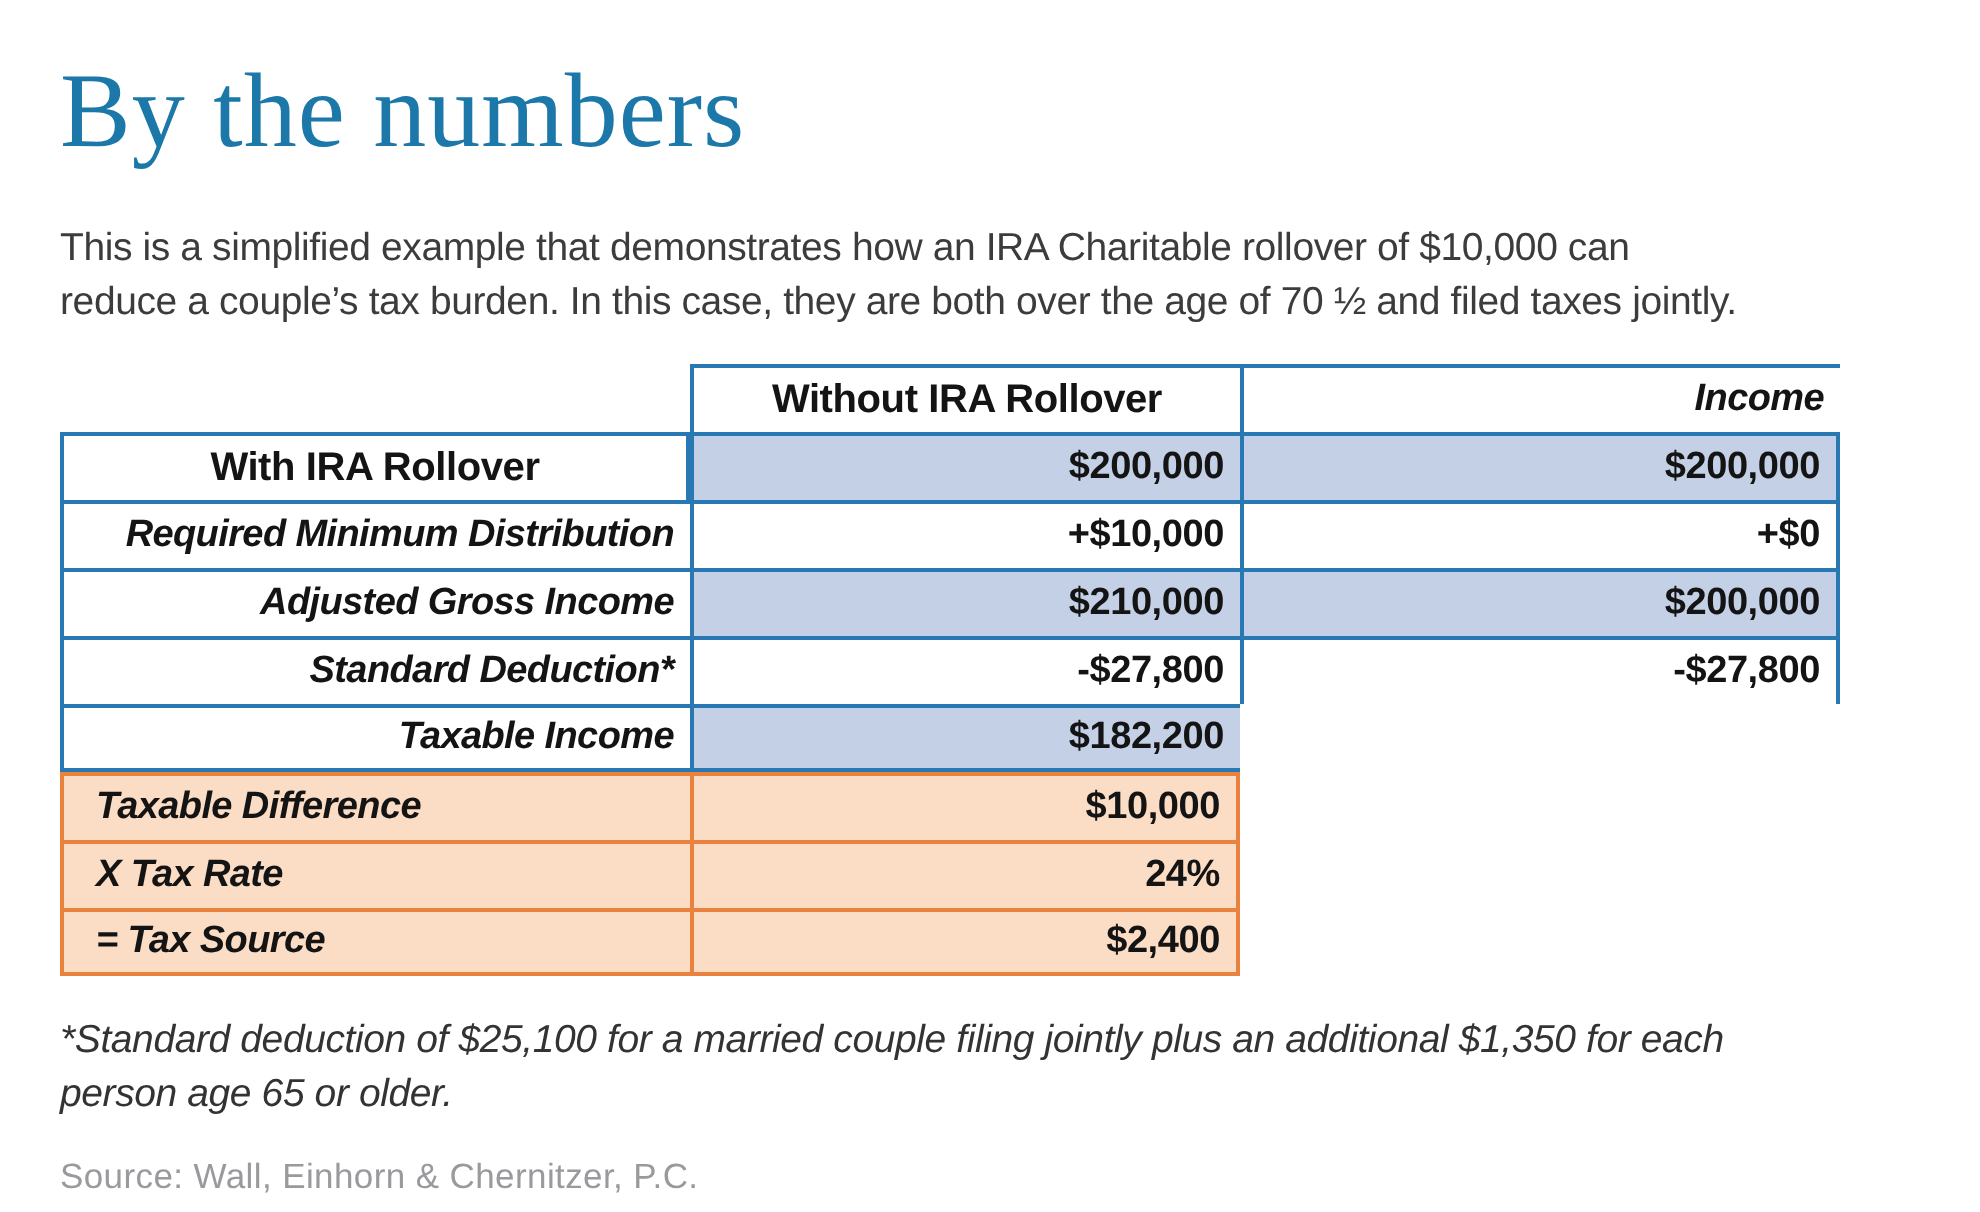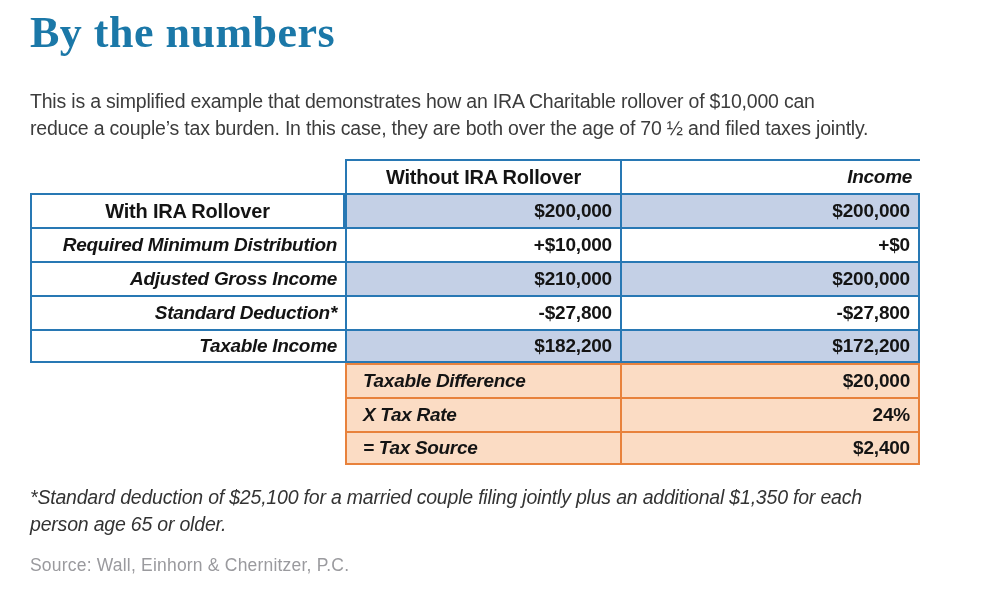--- a/index.html
+++ b/index.html
@@ -9,24 +9,24 @@
     --orange:#E8823C;
     --orange-fill:#FBDCC4;
     --text:#3C3C3C;
     --source-gray:#9A9A9E;
   }
   *{margin:0;padding:0;box-sizing:border-box;}
   html,body{width:990px;height:606px;background:#ffffff;overflow:hidden;}
   body{font-family:"Liberation Sans",sans-serif;color:var(--text);}
 
   .page-title{
-    margin:4px 0 0 30px;
+    margin:27px 0 0 30px;
     font-family:"Liberation Serif",serif;
-    font-weight:700;
-    font-size:44px;
+    font-weight:400;
+    font-size:53px;
     line-height:58px;
     color:var(--title-blue);
     letter-spacing:.5px;
   }
   .intro{margin:26px 0 0 30px;font-size:19.5px;line-height:27px;color:var(--text);letter-spacing:-.2px;}
   .intro span{display:block;white-space:nowrap;}
 
   .grid{
     display:grid;
     grid-template-columns:315px 275px 300px;
@@ -83,25 +83,24 @@
   <div class="cell lab bl-t bl-l">Adjusted Gross Income</div>
   <div class="cell val shade bl-t bl-l">$210,000</div>
   <div class="cell val shade bl-t bl-l bl-r">$200,000</div>
 
   <div class="cell lab bl-t bl-l">Standard Deduction*</div>
   <div class="cell val bl-t bl-l">-$27,800</div>
   <div class="cell val bl-t bl-l bl-r">-$27,800</div>
 
   <div class="cell lab bl-t bl-l bl-b">Taxable Income</div>
   <div class="cell val shade bl-t bl-l bl-b">$182,200</div>
-  <div class="cell val shade bl-t bl-l bl-r bl-b">$172,200</div>
 
   <div class="cell corner"></div>
   <div class="cell sum-lab or-t or-l">Taxable Difference</div>
-  <div class="cell sum-val or-t or-l or-r">$20,000</div>
+  <div class="cell sum-val or-t or-l or-r">$10,000</div>
 
   <div class="cell corner"></div>
   <div class="cell sum-lab or-t or-l">X Tax Rate</div>
   <div class="cell sum-val or-t or-l or-r">24%</div>
 
   <div class="cell corner"></div>
   <div class="cell sum-lab or-t or-l or-b">= Tax Source</div>
   <div class="cell sum-val or-t or-l or-r or-b">$2,400</div>
 </div>
 

